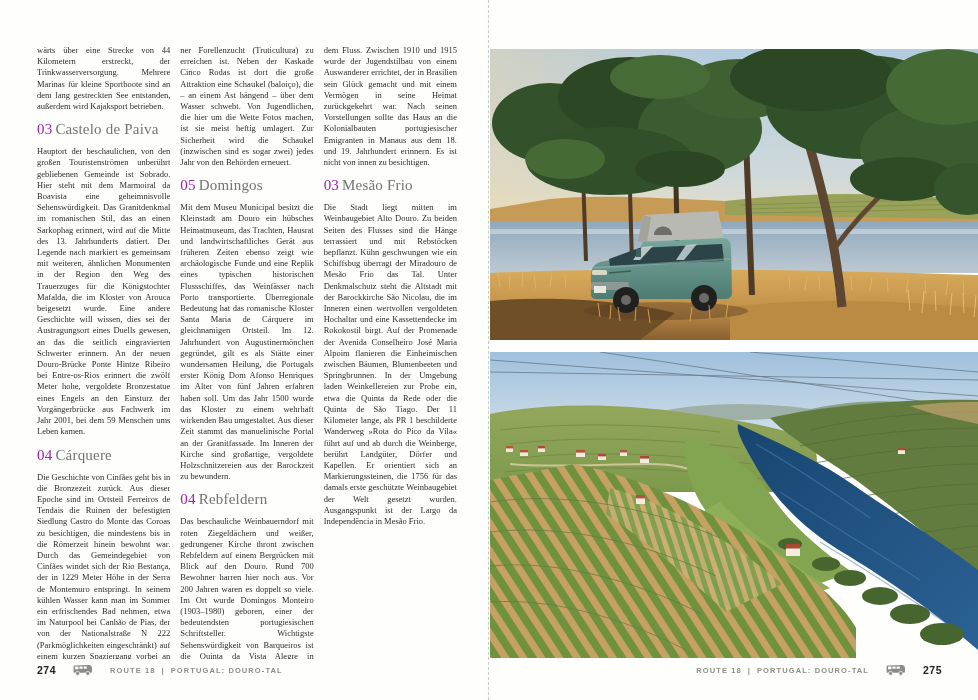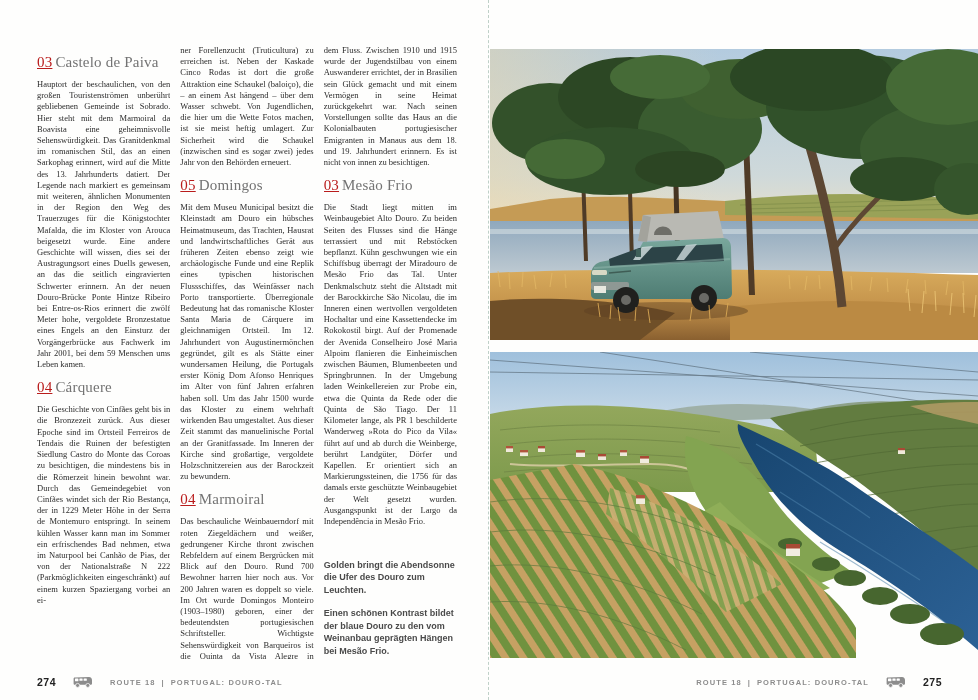--- a/index.html
+++ b/index.html
@@ -7,28 +7,28 @@
           font-family:"Liberation Serif", serif;}
   
   .page-left{position:absolute;left:0;top:0;width:488px;height:700px;}
   .columns{position:absolute;left:37px;top:45px;width:420px;height:614px;
            display:flex;gap:10px;}
   .col{width:133px;flex:1 1 0;overflow:hidden;display:flex;flex-direction:column;}
   p.body{margin:0;font-size:8.5px;line-height:11.2px;text-align:justify;color:#2b2b2b;
          hyphens:auto;-webkit-hyphens:auto;}
   h2.heading{margin:9px 0 8px 0;font-weight:normal;font-size:15px;line-height:17px;
              letter-spacing:.2px;white-space:nowrap;}
-  .hnum{color:#b91c1c;margin-right:3px;text-decoration:underline;}
+  .hnum{color:#a21caf;margin-right:3px;}
   .htitle{color:#737373;}
   .captions{margin-top:auto;padding-bottom:2px;font-family:"Liberation Sans", sans-serif;}
   p.caption{margin:0;font-size:9px;line-height:12.5px;font-weight:bold;color:#4a4a4a;
             text-align:left;}
   p.caption + p.caption{margin-top:11px;}
   
-  .footer{position:absolute;bottom:12px;display:flex;align-items:center;gap:17px;
+  .footer{position:absolute;bottom:24px;display:flex;align-items:center;gap:17px;
           font-family:"Liberation Sans", sans-serif;}
   .footer-left{left:37px;}
   .footer-right{right:36px;}
   .pagenum{font-size:10.5px;font-weight:bold;color:#222;letter-spacing:.5px;}
   .running{display:flex;align-items:flex-start;gap:6px;font-size:7.5px;font-weight:bold;
            color:#8c8c8c;letter-spacing:1.1px;}
   .vanicon{display:inline-flex;align-items:center;}
   
   .gutter{position:absolute;left:488px;top:0;width:0;height:700px;
           border-left:1px dashed #bfd0c8;}
@@ -41,52 +41,49 @@
 </style>
 </head>
 <body>
 
 <div class="spread">
 
   <div class="page-left">
     <div class="columns">
 
       <div class="col">
+        <p class="body">wärts über eine Strecke von 44 Kilometern erstreckt, der Trinkwasserversorgung. Mehrere Marinas für kleine Sportboote sind an dem lang gestreckten See entstanden, außerdem wird Kajaksport betrieben.</p>
         <h2 class="heading">
           <span class="hnum">03</span><span class="htitle">Castelo de Paiva</span>
         </h2>
         <p class="body">Hauptort der beschaulichen, von den großen Touristenströmen unberührt gebliebenen Gemeinde ist Sobrado. Hier steht mit dem Marmoiral da Boavista eine geheimnisvolle Sehenswürdigkeit. Das Granitdenkmal im romanischen Stil, das an einen Sarkophag erinnert, wird auf die Mitte des 13. Jahrhunderts datiert. Der Legende nach markiert es gemeinsam mit weiteren, ähnlichen Monumenten in der Region den Weg des Trauerzuges für die Königstochter Mafalda, die im Kloster von Arouca beigesetzt wurde. Eine andere Geschichte will wissen, dies sei der Austragungsort eines Duells gewesen, an das die seitlich eingravierten Schwerter erinnern. An der neuen Douro-Brücke Ponte Hintze Ribeiro bei Entre-os-Rios erinnert die zwölf Meter hohe, vergoldete Bronzestatue eines Engels an den Einsturz der Vorgängerbrücke aus Fachwerk im Jahr 2001, bei dem 59 Menschen ums Leben kamen.</p>
         <h2 class="heading">
           <span class="hnum">04</span><span class="htitle">Cárquere</span>
         </h2>
         <p class="body">Die Geschichte von Cinfães geht bis in die Bronzezeit zurück. Aus dieser Epoche sind im Ortsteil Ferreiros de Tendais die Ruinen der befestigten Siedlung Castro do Monte das Coroas zu besichtigen, die mindestens bis in die Römerzeit hinein bewohnt war. Durch das Gemeindegebiet von Cinfães windet sich der Rio Bestança, der in 1229 Meter Höhe in der Serra de Montemuro entspringt. In seinem kühlen Wasser kann man im Sommer ein erfrischendes Bad nehmen, etwa im Naturpool bei Canhão de Pias, der von der Nationalstraße N 222 (Parkmöglichkeiten eingeschränkt) auf einem kurzen Spaziergang vorbei an ei-</p>
       </div>
 
       <div class="col">
         <p class="body">ner Forellenzucht (Truticultura) zu erreichen ist. Neben der Kaskade Cinco Rodas ist dort die große Attraktion eine Schaukel (baloiço), die – an einem Ast hängend – über dem Wasser schwebt. Von Jugendlichen, die hier um die Wette Fotos machen, ist sie meist heftig umlagert. Zur Sicherheit wird die Schaukel (inzwischen sind es sogar zwei) jedes Jahr von den Behörden erneuert.</p>
         <h2 class="heading">
           <span class="hnum">05</span><span class="htitle">Domingos</span>
         </h2>
         <p class="body">Mit dem Museu Municipal besitzt die Kleinstadt am Douro ein hübsches Heimatmuseum, das Trachten, Hausrat und landwirtschaftliches Gerät aus früheren Zeiten ebenso zeigt wie archäologische Funde und eine Replik eines typischen historischen Flussschiffes, das Weinfässer nach Porto transportierte. Überregionale Bedeutung hat das romanische Kloster Santa Maria de Cárquere im gleichnamigen Ortsteil. Im 12. Jahrhundert von Augustinermönchen gegründet, gilt es als Stätte einer wundersamen Heilung, die Portugals erster König Dom Afonso Henriques im Alter von fünf Jahren erfahren haben soll. Um das Jahr 1500 wurde das Kloster zu einem wehrhaft wirkenden Bau umgestaltet. Aus dieser Zeit stammt das manuelinische Portal an der Granitfassade. Im Inneren der Kirche sind großartige, vergoldete Holzschnitzereien aus der Barockzeit zu bewundern.</p>
         <h2 class="heading">
-          <span class="hnum">04</span><span class="htitle">Marmoiral</span>
+          <span class="hnum">04</span><span class="htitle">Rebfeldern</span>
         </h2>
         <p class="body">Das beschauliche Weinbauerndorf mit roten Ziegeldächern und weißer, gedrungener Kirche thront zwischen Rebfeldern auf einem Bergrücken mit Blick auf den Douro. Rund 700 Bewohner harren hier noch aus. Vor 200 Jahren waren es doppelt so viele. Im Ort wurde Domingos Monteiro (1903–1980) geboren, einer der bedeutendsten portugiesischen Schriftsteller. Wichtigste Sehenswürdigkeit von Barqueiros ist die Quinta da Vista Alegre in exponierter Lage hoch über</p>
       </div>
 
       <div class="col">
         <p class="body">dem Fluss. Zwischen 1910 und 1915 wurde der Jugendstilbau von einem Auswanderer errichtet, der in Brasilien sein Glück gemacht und mit einem Vermögen in seine Heimat zurückgekehrt war. Nach seinen Vorstellungen sollte das Haus an die Kolonialbauten portugiesischer Emigranten in Manaus aus dem 18. und 19. Jahrhundert erinnern. Es ist nicht von innen zu besichtigen.</p>
         <h2 class="heading">
           <span class="hnum">03</span><span class="htitle">Mesão Frio</span>
         </h2>
         <p class="body">Die Stadt liegt mitten im Weinbaugebiet Alto Douro. Zu beiden Seiten des Flusses sind die Hänge terrassiert und mit Rebstöcken bepflanzt. Kühn geschwungen wie ein Schiffsbug überragt der Miradouro de Mesão Frio das Tal. Unter Denkmalschutz steht die Altstadt mit der Barockkirche São Nicolau, die im Inneren einen wertvollen vergoldeten Hochaltar und eine Kassettendecke im Rokokostil birgt. Auf der Promenade der Avenida Conselheiro José Maria Alpoim flanieren die Einheimischen zwischen Bäumen, Blumenbeeten und Springbrunnen. In der Umgebung laden Weinkellereien zur Probe ein, etwa die Quinta da Rede oder die Quinta de São Tiago. Der 11 Kilometer lange, als PR 1 beschilderte Wanderweg »Rota do Pico da Vila« führt auf und ab durch die Weinberge, berührt Landgüter, Dörfer und Kapellen. Er orientiert sich an Markierungssteinen, die 1756 für das damals erste geschützte Weinbaugebiet der Welt gesetzt wurden. Ausgangspunkt ist der Largo da Independência in Mesão Frio.</p>
-        <div class="captions">
-          <p class="caption">Golden bringt die Abendsonne die Ufer des Douro zum Leuchten.</p>
-          <p class="caption">Einen schönen Kontrast bildet der blaue Douro zu den vom Weinanbau geprägten Hängen bei Mesão Frio.</p>
-        </div>
       </div>
 
     </div>
 
     <div class="footer footer-left">
       <span class="pagenum">274</span>
       <span class="vanicon">
         <svg width="20" height="12" viewBox="0 0 20 12">
           <path d="M1.5,1.5 L16,1 C18,1 19,2.5 19,4.5 L19,7.5 C19,8.3 18.4,8.8 17.6,8.8 L1.8,8.8 C1,8.8 0.6,8.3 0.6,7.5 L0.6,3 C0.6,2 1,1.5 1.5,1.5 Z" fill="#8c8c8c"></path>
           <rect x="2" y="2.6" width="3.4" height="2.6" rx="0.5" fill="#ffffff"></rect>

